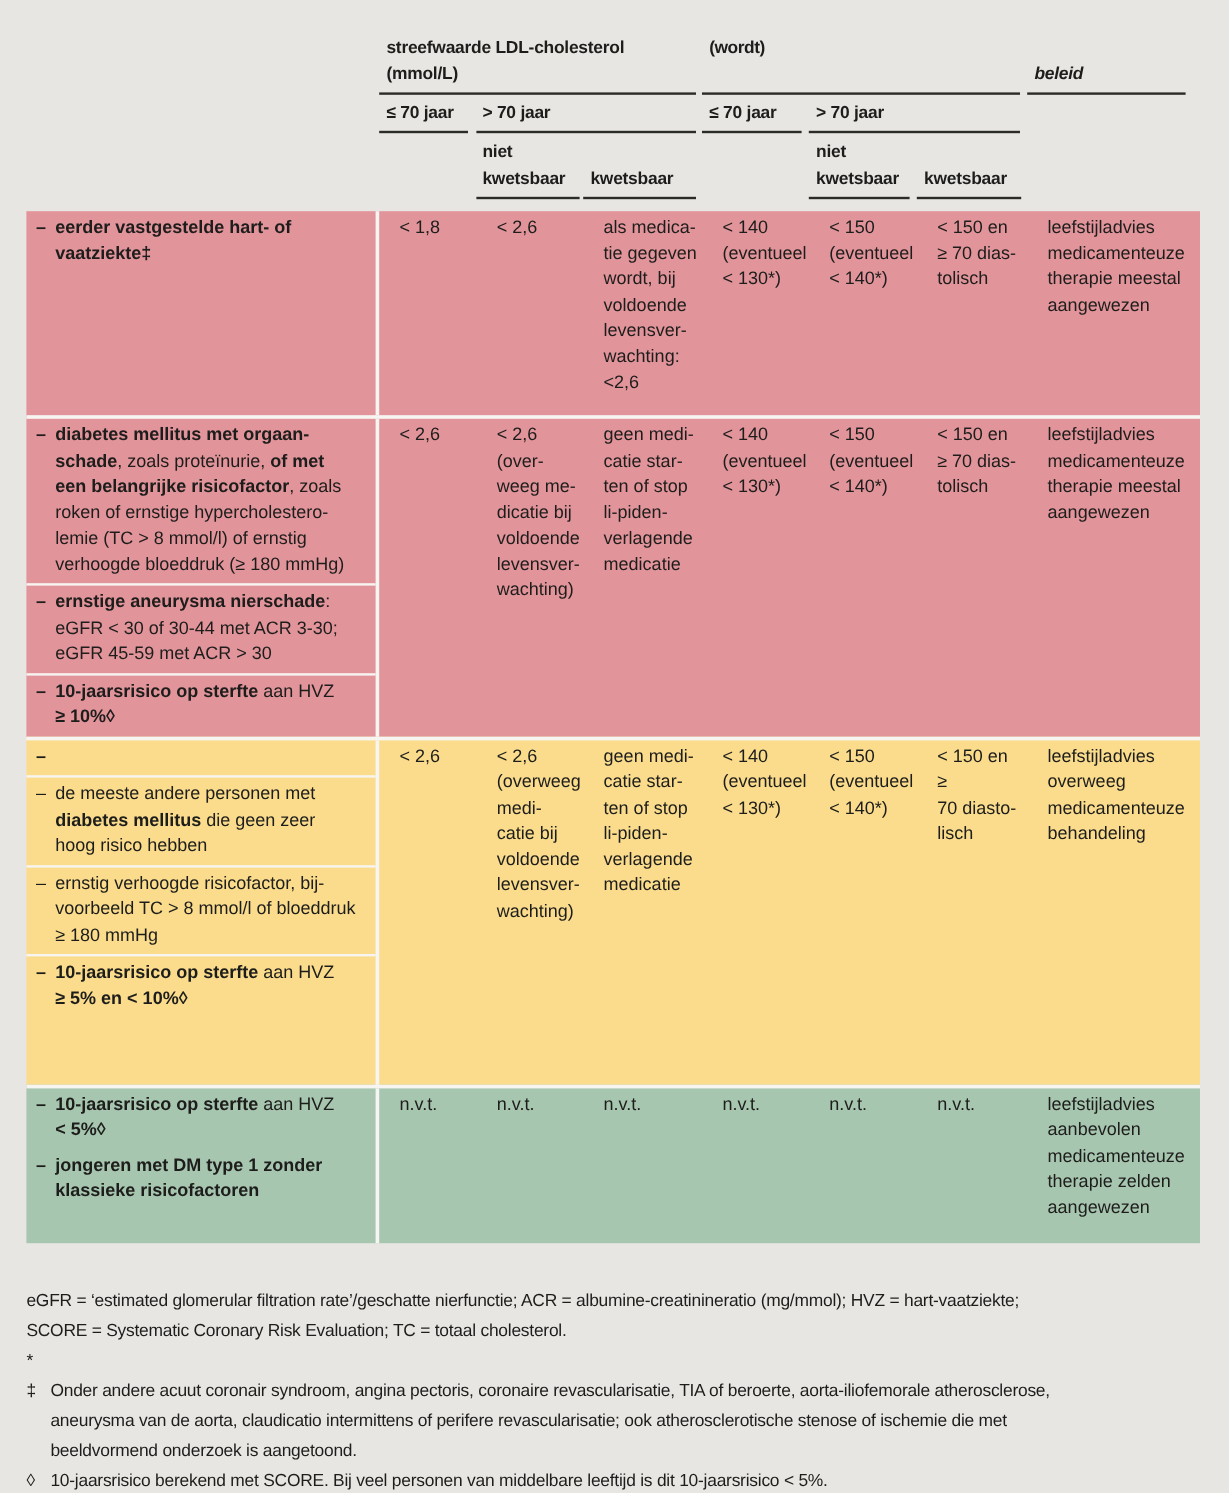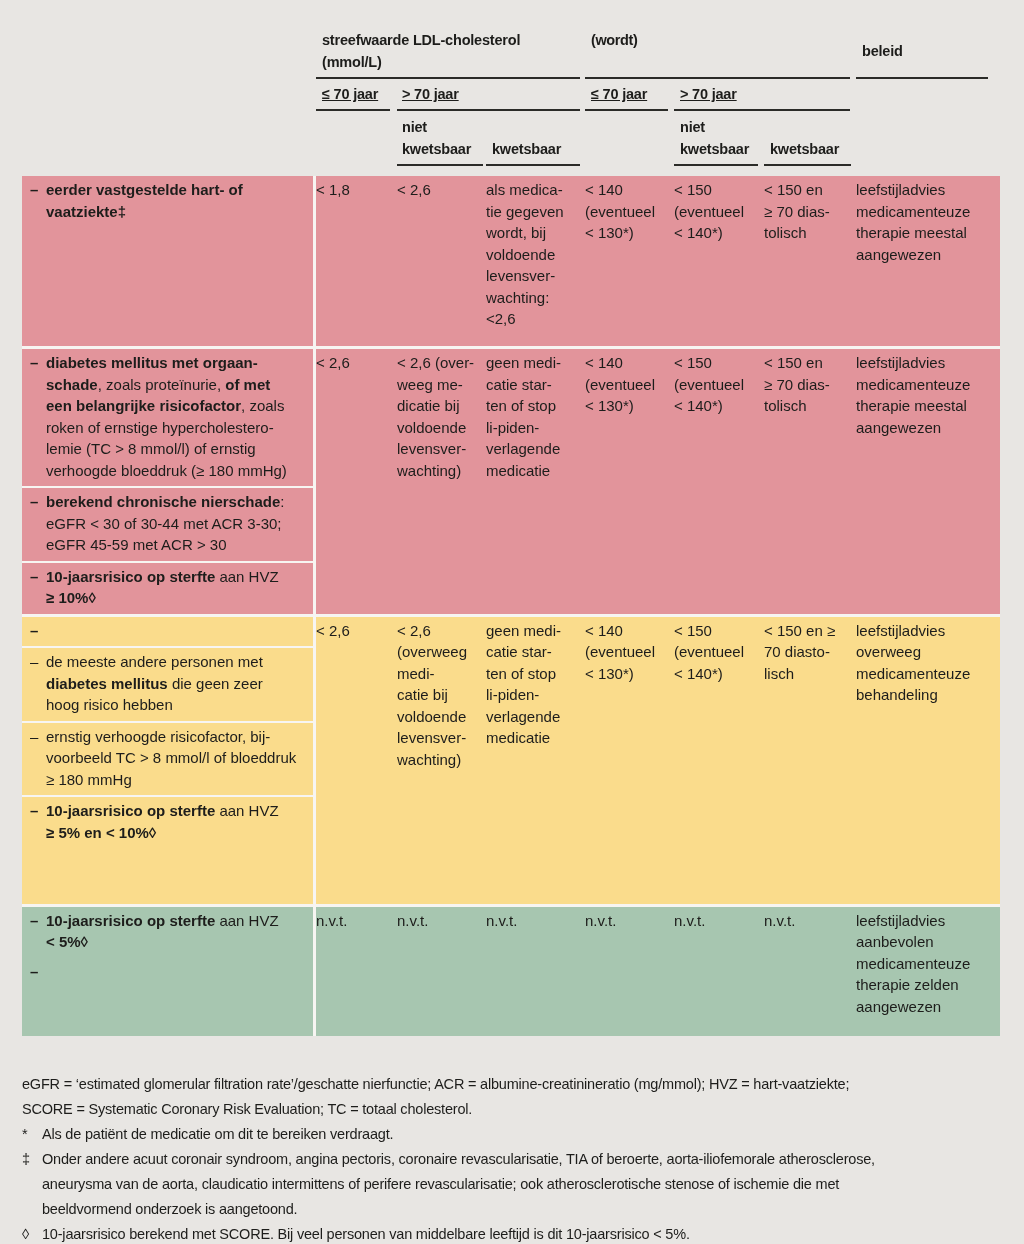--- a/index.html
+++ b/index.html
@@ -28,22 +28,22 @@
     font-size: 14.5px;
     letter-spacing: -0.2px;
     line-height: 22px;
     margin-top: 29px;
   }
   .thead .group { padding: 0 0 4px 6px; border-bottom: 2px solid var(--rule); }
   .group .l1 { white-space: nowrap; }
   .g-ldl { grid-row:1; grid-column:2/5; margin-right:5px; }
   .g-bp  { grid-row:1; grid-column:5/8; margin-right:6px; letter-spacing:-0.4px; }
   .g-beleid { grid-row:1; grid-column:8; margin-right:12px; padding:0 0 4px 6px;
-              border-bottom:2px solid var(--rule); display:flex; align-items:center; }
-  .h2cell { grid-row:2; padding:4px 0 4px 6px; border-bottom:2px solid var(--rule); white-space:nowrap;text-decoration:underline; }
+              border-bottom:2px solid var(--rule); display:flex; align-items:flex-end;font-style:italic; }
+  .h2cell { grid-row:2; padding:4px 0 4px 6px; border-bottom:2px solid var(--rule); white-space:nowrap; }
   .h-le70-ldl { grid-column:2; margin-right:7px; }
   .h-gt70-ldl { grid-column:3/5; margin-right:5px; padding-left:5px; }
   .h-le70-bp  { grid-column:5; margin-right:6px; }
   .h-gt70-bp  { grid-column:6/8; margin-right:6px; }
   .h3cell { grid-row:3; padding:5px 0 0 6px; }
   .h-niet-ldl { grid-column:3; padding-left:5px; }
   .h-niet-bp  { grid-column:6; }
   .h4cell { grid-row:4; padding:0 0 4px 6px; border-bottom:2px solid var(--rule); white-space:nowrap; }
   .h-kw-ldl-nk { grid-column:3; margin-right:3px; padding-left:5px; }
   .h-kw-ldl-k  { grid-column:4; margin-right:5px; }
@@ -59,21 +59,21 @@
   .band:nth-of-type(1) { min-height:170px; }
   .band:nth-of-type(2) { min-height:266px; }
   .band:nth-of-type(3) { min-height:290px; }
   .band:nth-of-type(4) { min-height:132px; }
   .band-label { grid-column:1; border-right:3px solid var(--sep); display:flex; flex-direction:column; }
   .label-item { display:flex; padding:3px 10px 5px 8px; }
   .with-sep .label-item + .label-item { border-top:2px solid var(--sep); }
   .dash { width:16px; flex:none; }
   .b { font-weight:bold; }
   .ltext { white-space:pre-line; }
-  .cell { white-space:pre-line; padding:3px 4px 5px 0; }
+  .cell { white-space:pre-line; padding:3px 4px 5px 17px; }
 
   
   .footnotes {
     margin-top:36px;
     font-size:14.5px;
     line-height:25px;
     letter-spacing:-0.2px;
     width:978px;
   }
   .fn-row { display:flex; }
@@ -149,21 +149,21 @@
             <span class="dash b">–</span>
             <div class="ltext"><span class="b">diabetes mellitus met orgaan-
 schade</span><span>, zoals proteïnurie, </span><span class="b">of met
 een belangrijke risicofactor</span><span>, zoals
 roken of ernstige hypercholestero-
 lemie (TC &gt; 8 mmol/l) of ernstig
 verhoogde bloeddruk (≥ 180 mmHg)</span></div>
           </div>
           <div class="label-item">
             <span class="dash b">–</span>
-            <div class="ltext"><span class="b">berekend chronische nierschade</span><span>:
+            <div class="ltext"><span class="b">ernstige aneurysma nierschade</span><span>:
 eGFR &lt; 30 of 30-44 met ACR 3-30;
 eGFR 45-59 met ACR &gt; 30</span></div>
           </div>
           <div class="label-item">
             <span class="dash b">–</span>
             <div class="ltext"><span class="b">10-jaarsrisico op sterfte</span><span> aan HVZ
 </span><span class="b">≥ 10%◊</span></div>
           </div>
         </div>
         <div class="cell">&lt; 2,6</div>
@@ -246,20 +246,22 @@
       </div>
       <div class="band" style="background: rgb(167, 198, 176);">
         <div class="band-label">
           <div class="label-item">
             <span class="dash b">–</span>
             <div class="ltext"><span class="b">10-jaarsrisico op sterfte</span><span> aan HVZ
 </span><span class="b">&lt; 5%◊</span></div>
           </div>
           <div class="label-item">
             <span class="dash b">–</span>
+            <div class="ltext"><span class="b">jongeren met DM type 1 zonder
+klassieke risicofactoren</span></div>
           </div>
         </div>
         <div class="cell">n.v.t.</div>
         <div class="cell">n.v.t.</div>
         <div class="cell">n.v.t.</div>
         <div class="cell">n.v.t.</div>
         <div class="cell">n.v.t.</div>
         <div class="cell">n.v.t.</div>
         <div class="cell">leefstijladvies
 aanbevolen
@@ -269,21 +271,20 @@
       </div>
     </div>
 
   <div class="footnotes" id="footnotes">
       <div class="fn-row">
         <div class="fn-text">eGFR = ‘estimated glomerular filtration rate’/geschatte nierfunctie; ACR = albumine-creatinineratio (mg/mmol); HVZ = hart-vaatziekte;
 SCORE = Systematic Coronary Risk Evaluation; TC = totaal cholesterol.</div>
       </div>
       <div class="fn-row">
         <span class="fn-marker">*</span>
-        <div class="fn-text">Als de patiënt de medicatie om dit te bereiken verdraagt.</div>
       </div>
       <div class="fn-row">
         <span class="fn-marker">‡</span>
         <div class="fn-text">Onder andere acuut coronair syndroom, angina pectoris, coronaire revascularisatie, TIA of beroerte, aorta-iliofemorale atherosclerose,
 aneurysma van de aorta, claudicatio intermittens of perifere revascularisatie; ook atherosclerotische stenose of ischemie die met
 beeldvormend onderzoek is aangetoond.</div>
       </div>
       <div class="fn-row">
         <span class="fn-marker">◊</span>
         <div class="fn-text">10-jaarsrisico berekend met SCORE. Bij veel personen van middelbare leeftijd is dit 10-jaarsrisico &lt; 5%.</div>

